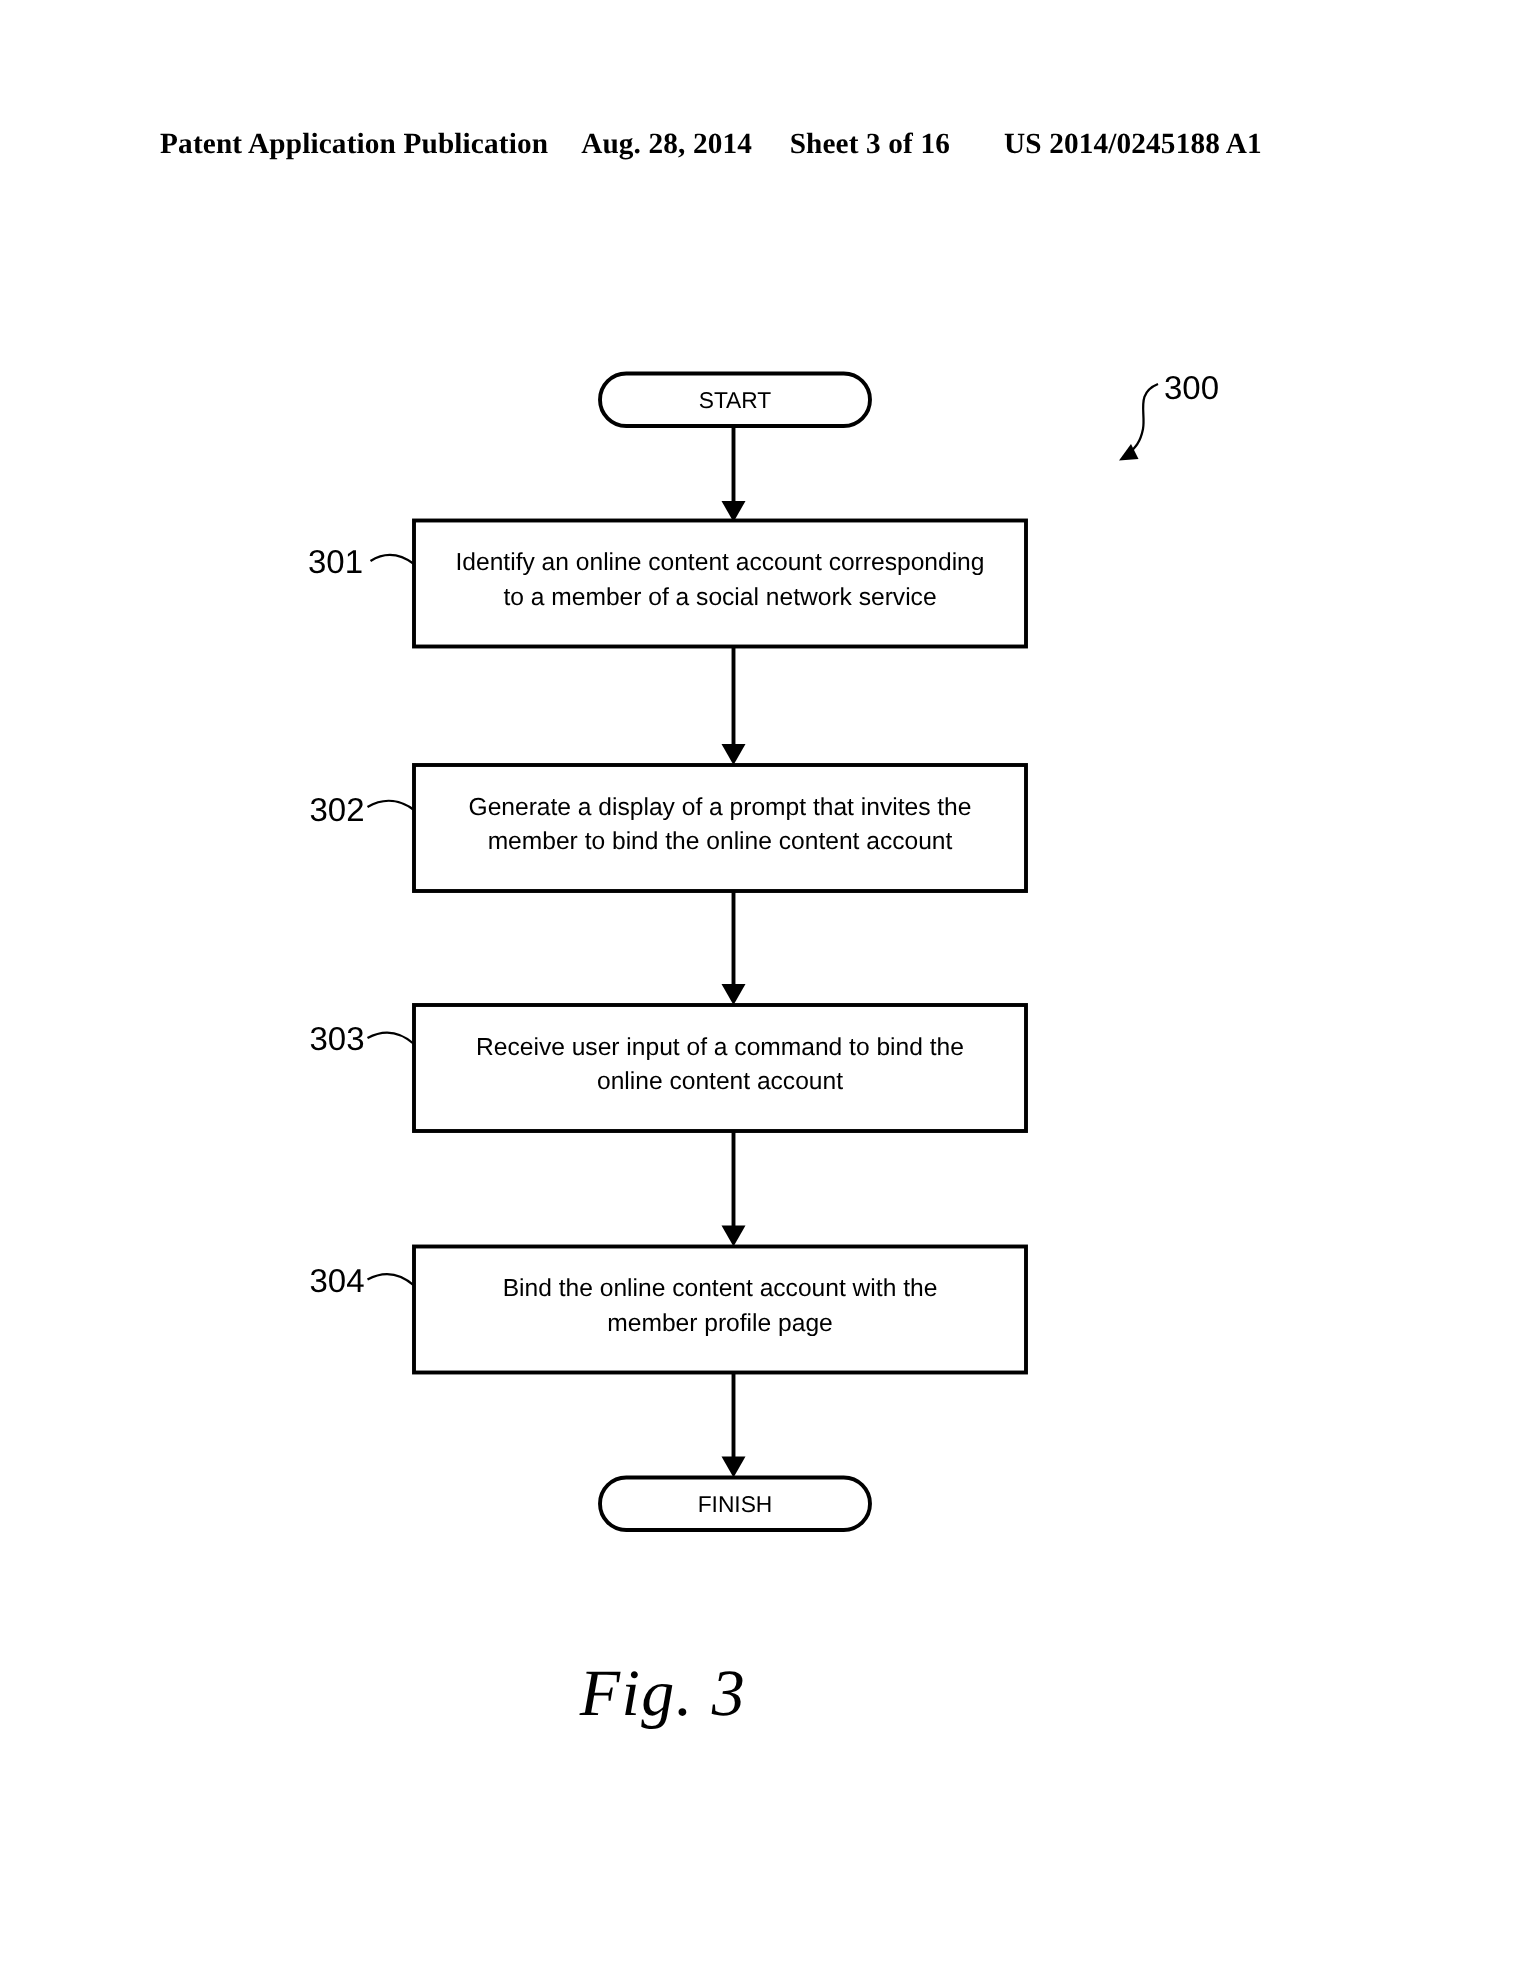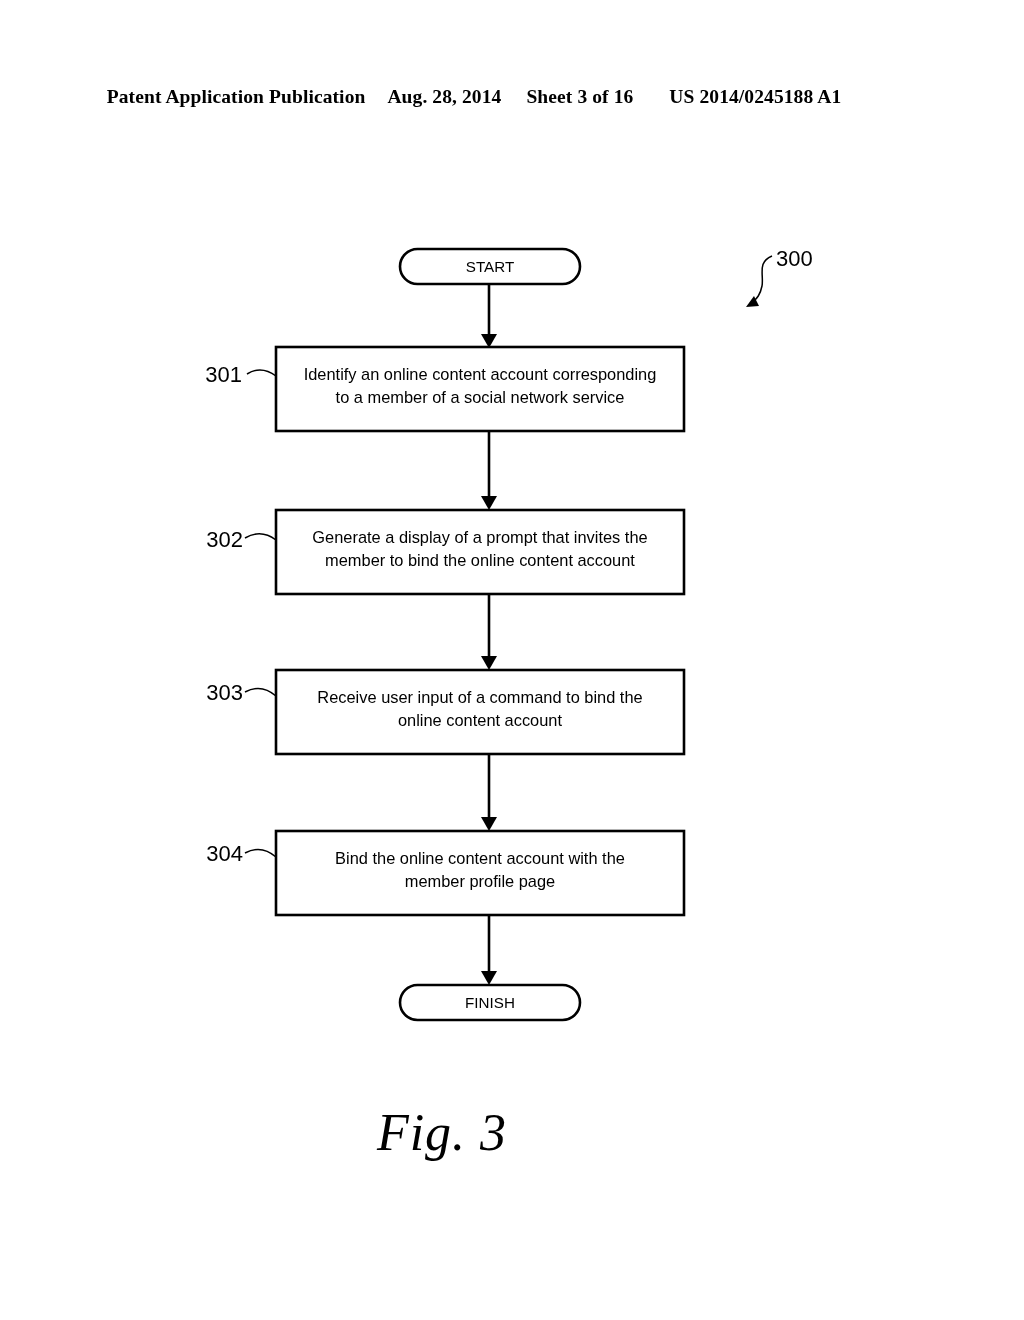--- a/index.html
+++ b/index.html
@@ -87,21 +87,21 @@
 
   
   .fig-caption {
     position: absolute;
     top: 1103px;
     left: 0;
     width: 884px;
     text-align: center;
     font-family: "Liberation Serif", serif;
     font-style: italic;
-    font-size: 52px;
+    font-size: 44px;
     letter-spacing: 1px;
   }
 </style>
 </head>
 <body>
 
 <div class="patent-header">
   <span class="hdr-pub">Patent Application Publication</span>
   <span class="hdr-date">Aug. 28, 2014</span>
   <span class="hdr-sheet">Sheet 3 of 16</span>

